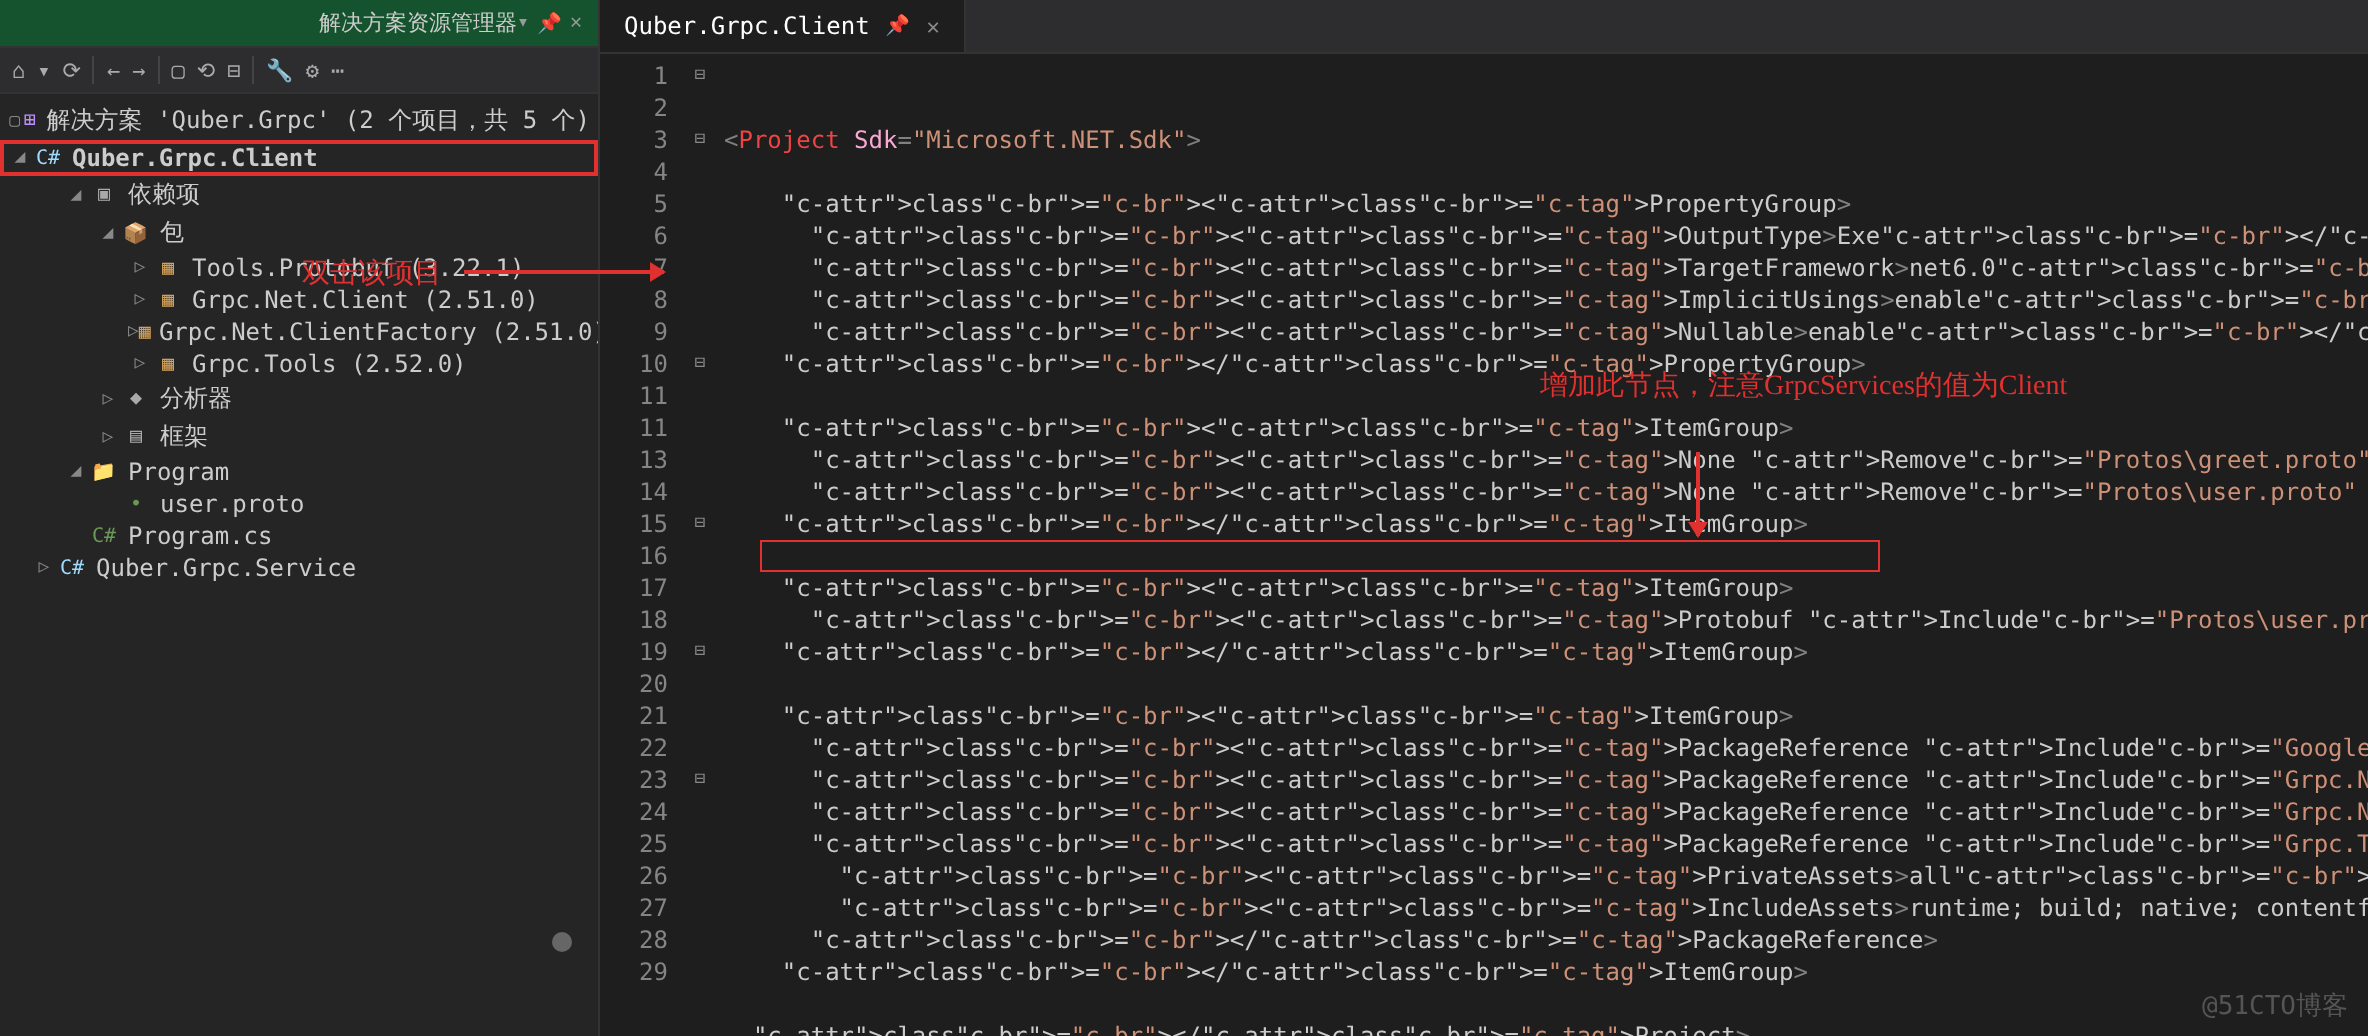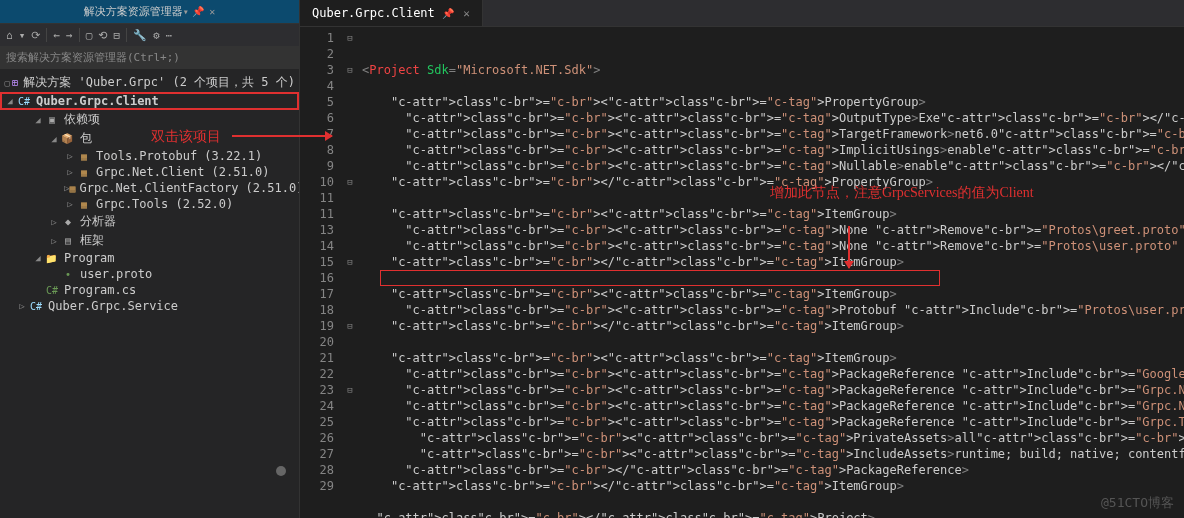--- a/index.html
+++ b/index.html
@@ -1,18 +1,18 @@
 <!DOCTYPE html>
 <html><head>
 <meta charset="utf-8">
 <style>
 *{margin:0;padding:0;box-sizing:border-box;font-family:Consolas,"Microsoft YaHei",monospace;font-size:12px}
 body{background:#1e1e1e;color:#ccc;width:1184px;height:518px;overflow:hidden;position:relative;display:flex}
 .sidebar{width:300px;background:#252526;display:flex;flex-direction:column;border-right:1px solid #333}
-.se-header{display:flex;align-items:center;justify-content:center;padding:4px 8px;background:#0c4a6e;border-bottom:1px solid #333}
+.se-header{display:flex;align-items:center;justify-content:flex-end;padding:4px 8px;background:#14532d;border-bottom:1px solid #333}
 .se-title{color:#ccc;font-size:11px}
 .se-actions{display:flex;gap:4px;align-items:center}
 .se-actions span{color:#999;font-size:10px;cursor:pointer}
 .toolbar{display:flex;align-items:center;gap:6px;padding:4px 6px;background:#2d2d30;border-bottom:1px solid #333}
 .toolbar span{color:#aaa;font-size:11px;cursor:pointer}
 .tb-sep{width:1px;height:14px;background:#444}
 .search{padding:3px 6px;background:#333;color:#888;font-size:11px;border-bottom:1px solid #333}
 .tree{flex:1;padding:4px 0;overflow:auto}
 .node{display:flex;align-items:center;padding:1px 4px;white-space:nowrap;cursor:pointer}
 .chev{width:12px;color:#888;font-size:9px;text-align:center}
@@ -24,21 +24,21 @@
 .tabs{display:flex;background:#2d2d30;border-bottom:1px solid #333}
 .tab{padding:6px 12px;background:#1e1e1e;color:#fff;display:flex;align-items:center;gap:8px;border-right:1px solid #333}
 .tab .pin{color:#888;font-size:10px}.tab .x{color:#888;font-size:11px;cursor:pointer}
 .code{flex:1;display:flex;overflow:hidden}
 .gutter{width:42px;background:#1e1e1e;text-align:right;padding:3px 8px 3px 3px;color:#858585;line-height:16px;user-select:none}
 .gutter div{height:16px}
 .fold-col{width:16px;padding:3px 0;line-height:16px}
 .fold-col div{height:16px;color:#888;font-size:9px;text-align:center}
 .src{flex:1;padding:3px 4px;line-height:16px;font-family:Consolas,monospace;font-size:12px;white-space:pre;position:relative}
 .src .line{height:16px}
-.c-tag{color:#ef4444}.c-attr{color:#22c55e}.c-str{color:#ce9178}.c-br{color:#808080}
+.c-tag{color:#ef4444}.c-attr{color:#f9a8d4}.c-str{color:#ce9178}.c-br{color:#808080}
 .hl-line{position:absolute;left:22px;top:243px;width:560px;height:16px;border:1px solid #e03030;pointer-events:none}
 .anno1{position:absolute;left:151px;top:128px;color:#e03030;font-size:14px;font-family:"Microsoft YaHei";z-index:10}
 .arrow1{position:absolute;left:232px;top:135px;width:100px;height:2px;background:#e03030;z-index:10}
 .arrow1::after{content:"";position:absolute;right:-1px;top:-4px;border-left:8px solid #e03030;border-top:5px solid transparent;border-bottom:5px solid transparent}
 .anno2{position:absolute;left:770px;top:184px;color:#e03030;font-size:14px;font-family:"Microsoft YaHei";z-index:10}
 .arrow2{position:absolute;left:848px;top:226px;width:2px;height:42px;background:#e03030;z-index:10}
 .arrow2::after{content:"";position:absolute;left:-4px;bottom:-1px;border-top:8px solid #e03030;border-left:5px solid transparent;border-right:5px solid transparent}
 .watermark{position:absolute;right:10px;bottom:6px;color:#555;font-size:13px}
 .dot{position:absolute;left:276px;top:466px;width:10px;height:10px;background:#666;border-radius:50%}
 </style>
@@ -63,21 +63,20 @@
     <span>→</span>
     <span class="tb-sep"></span>
     <span>▢</span>
     <span>⟲</span>
     <span>⊟</span>
     <span class="tb-sep"></span>
     <span>🔧</span>
     <span>⚙</span>
     <span>⋯</span>
   </div>
-  <div class="search">搜索解决方案资源管理器(Ctrl+;)</div>
   <div class="tree">
     <div class="node">
         <span class="chev">▢</span>
         <span class="icon i-sln">⊞</span>
         <span>解决方案 'Quber.Grpc' (2 个项目，共 5 个)</span>
       </div>
     <div class="node pad-1 hl">
         <span class="chev">◢</span>
         <span class="icon i-proj">C#</span>
         <b>Quber.Grpc.Client</b>

